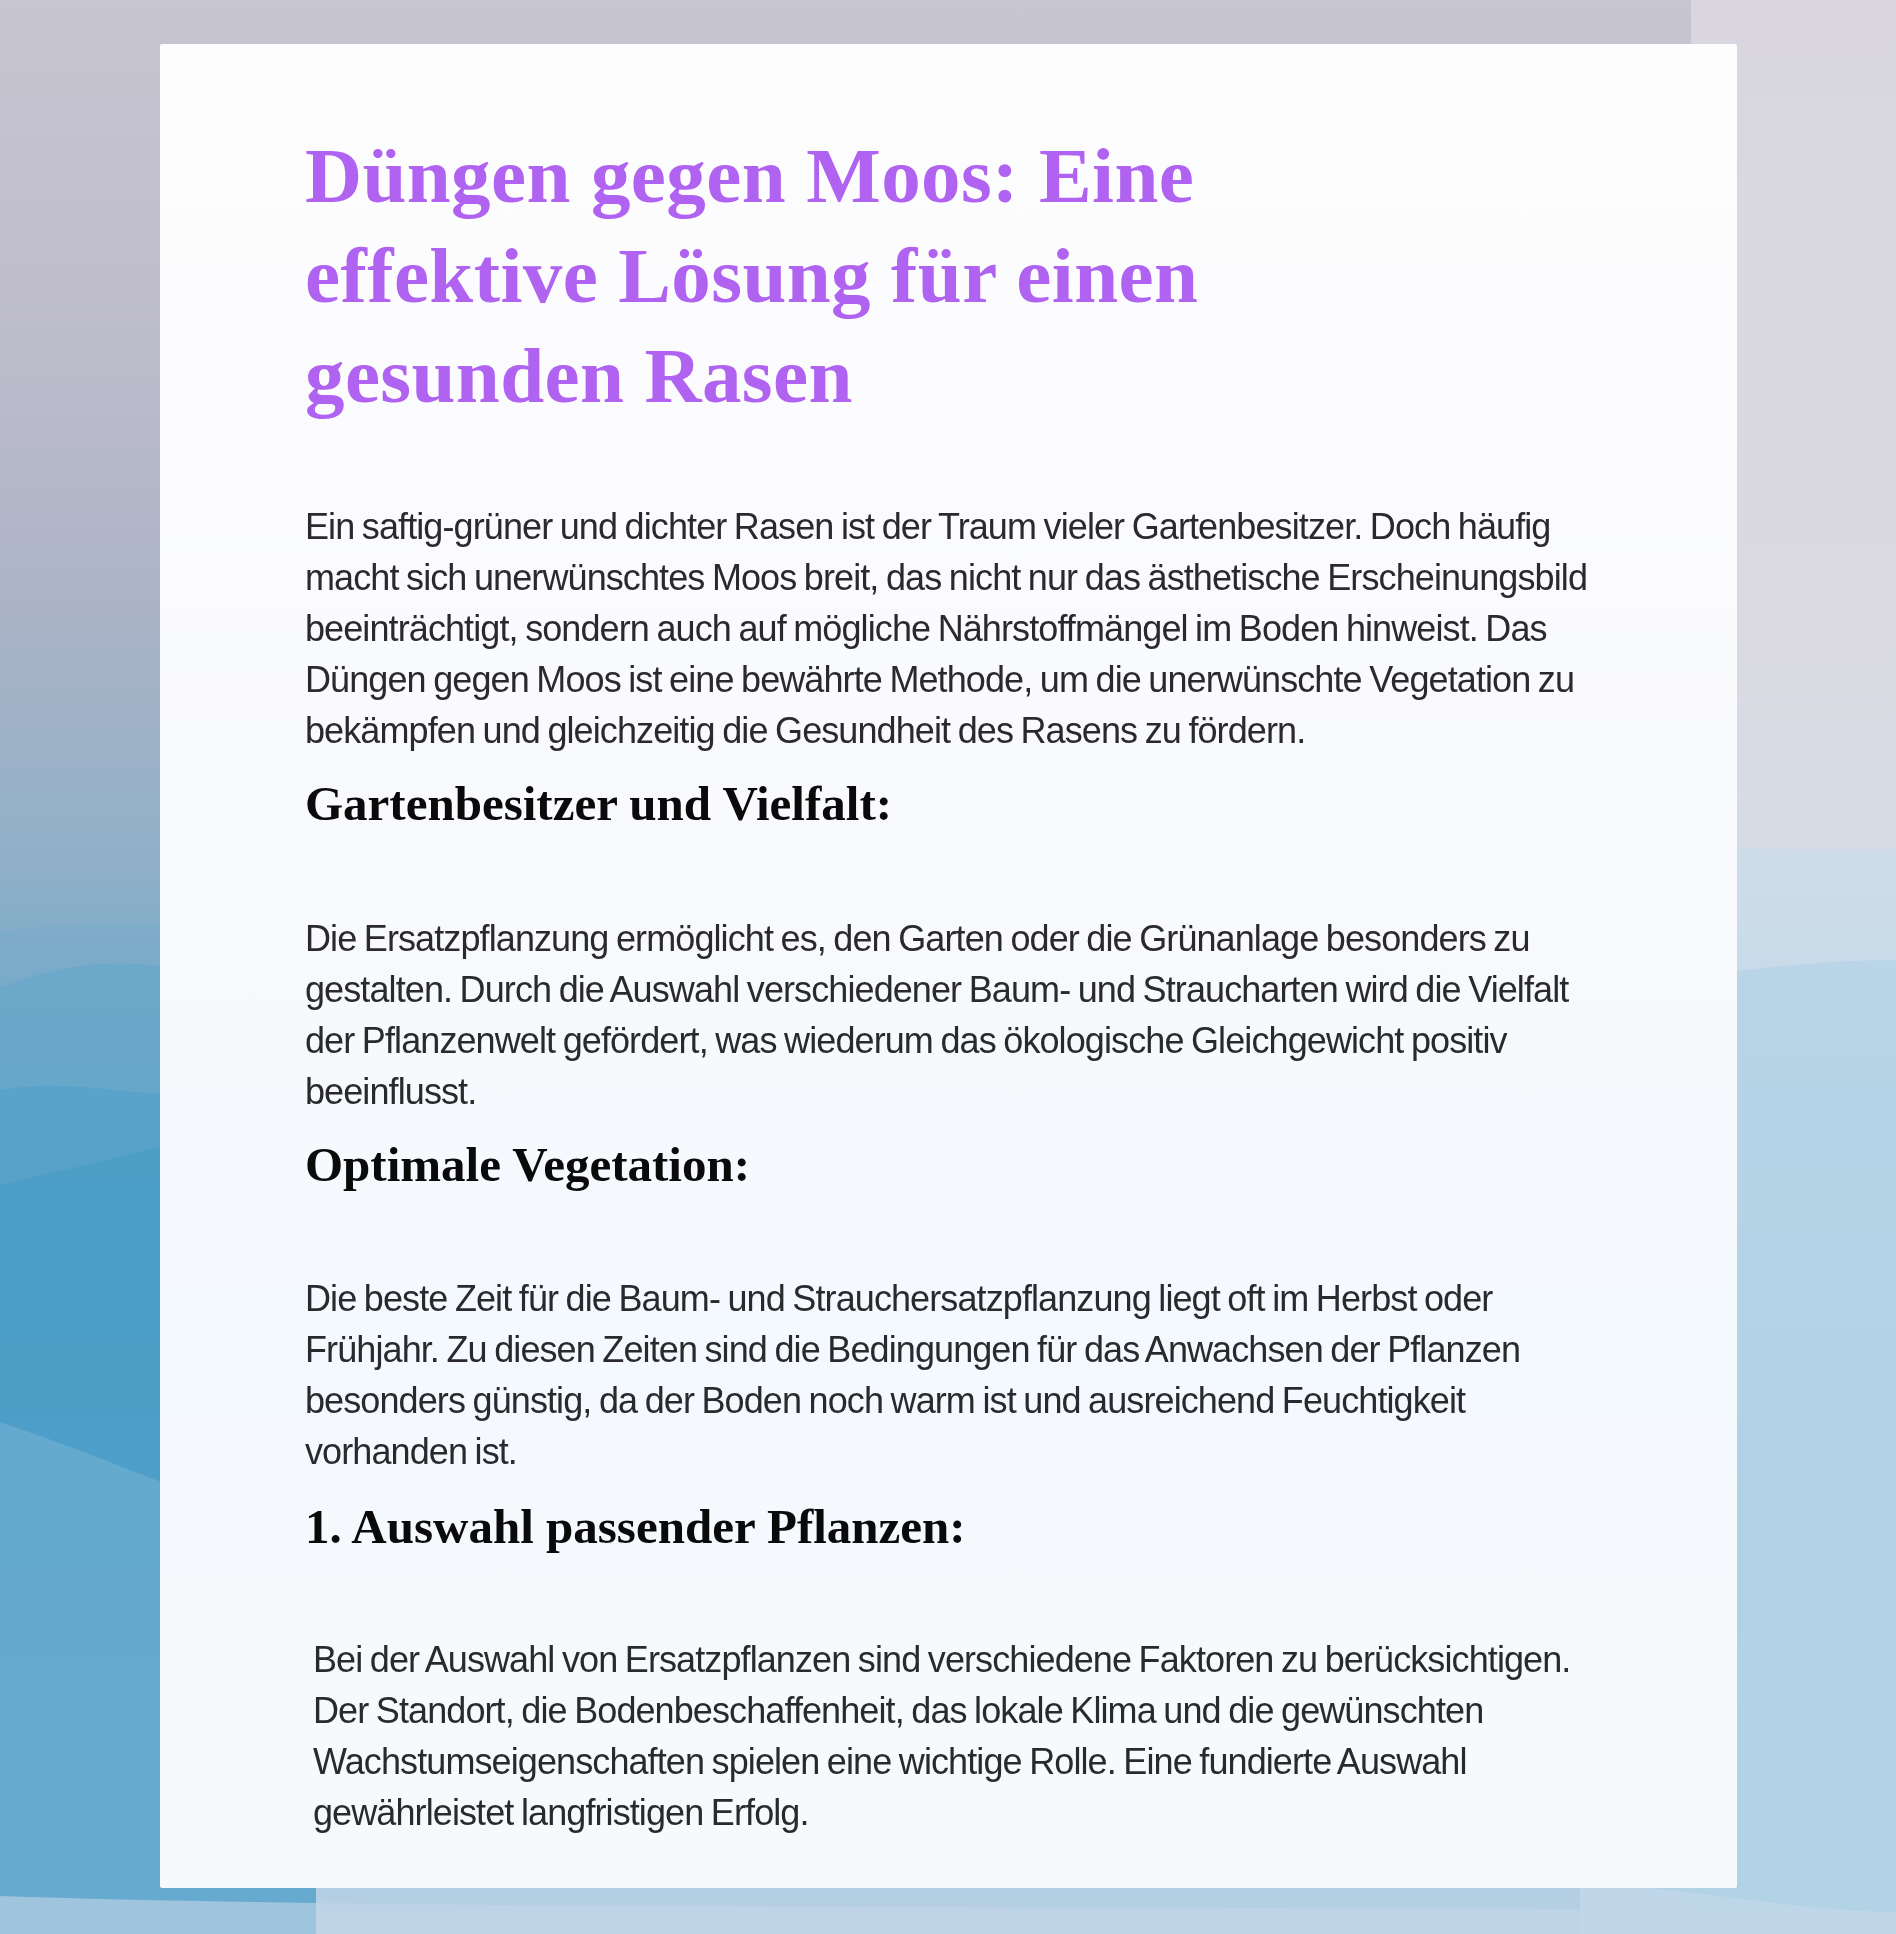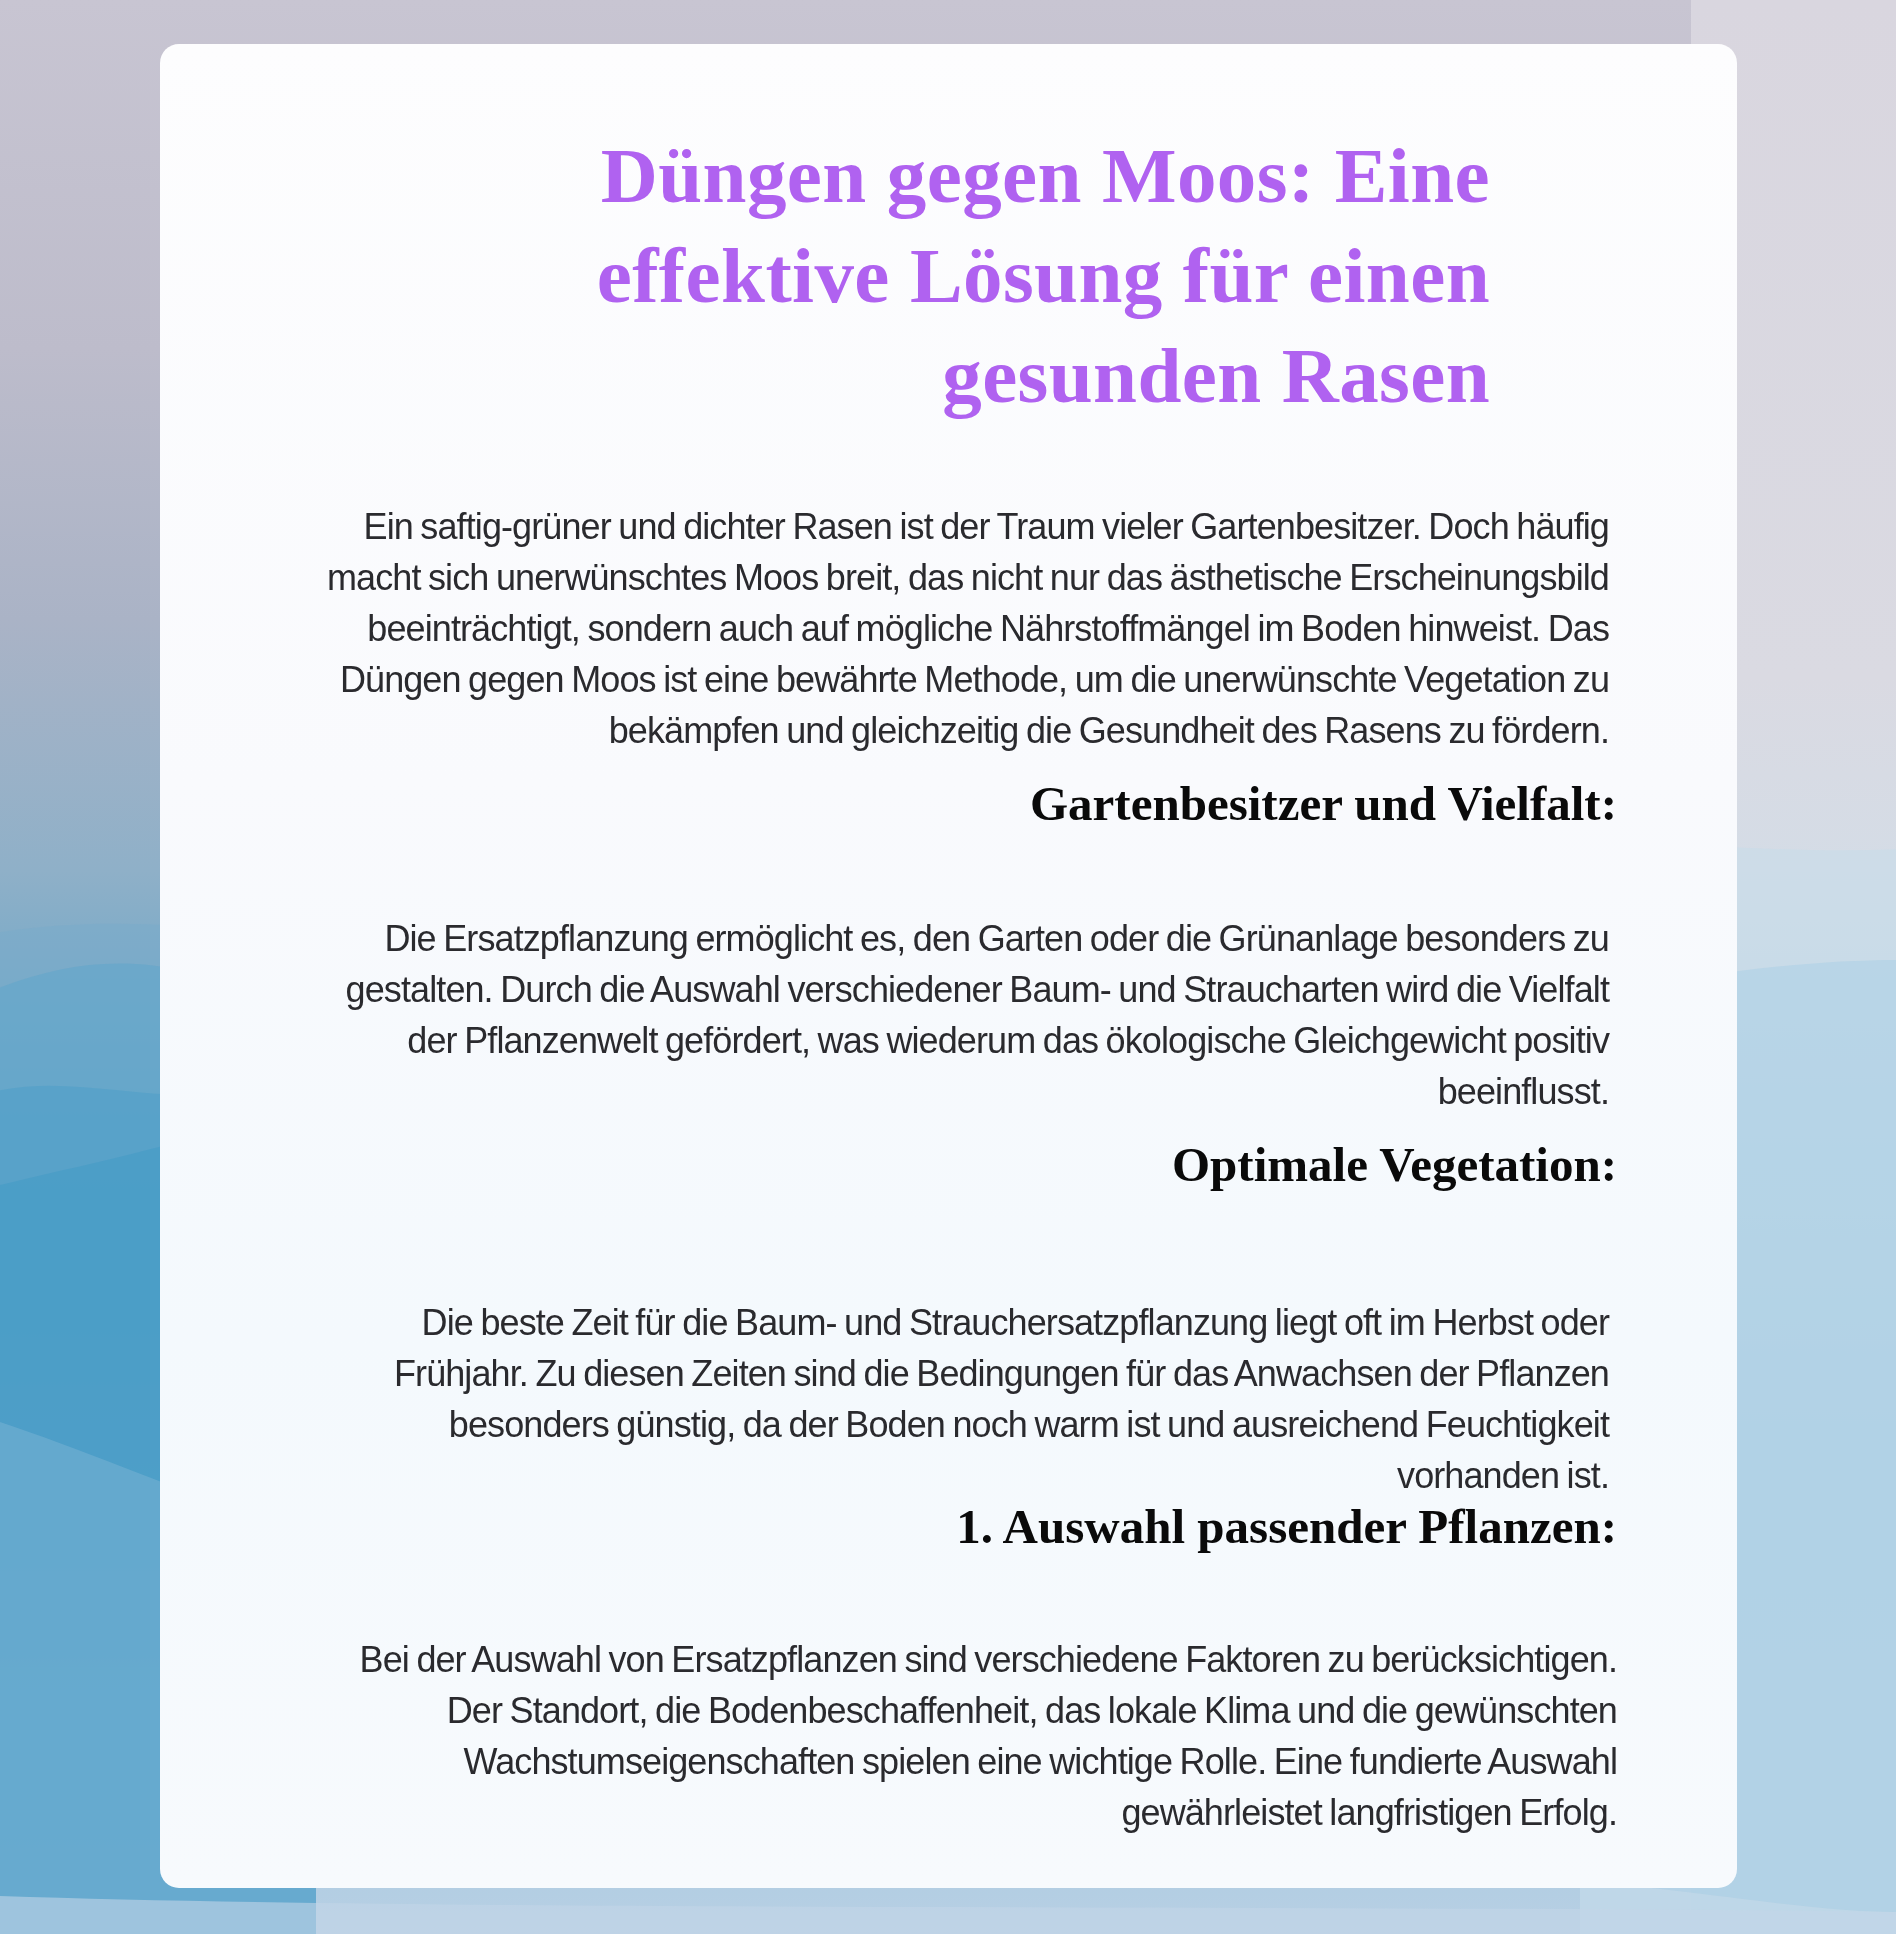--- a/index.html
+++ b/index.html
@@ -9,22 +9,21 @@
     background: linear-gradient(180deg, #c8c5d2 0%, #bdbccb 18%, #aab3c6 32%, #8fb0c8 45%, #5da3c8 58%, #4d9fc8 66%, #79b2d3 80%, #a8c9e0 92%, #b8d0e4 100%);
   }
   .bg-right {
     position:absolute; right:0; top:0; width:205px; height:1934px;
     background: linear-gradient(180deg, #d9d6df 0%, #dadae2 35%, #d4dce6 45%, #bcd6e6 60%, #a7cbe2 75%, #aecde2 100%);
   }
   .mountains { position:absolute; left:0; top:0; width:1896px; height:1934px; }
   .card {
     position:absolute; left:160px; top:44px; width:1577px; height:1844px;
     background: linear-gradient(180deg, #fdfdfe 0%, #f9fafd 40%, #f4f9fd 70%, #f7fafd 100%);
-    border-radius:19px;
-    text-align:right;
+    border-radius:2px;
   }
   .content { position:absolute; left:145px; top:0; width:1312px; }
   h1 {
     margin:0; position:absolute; top:82px; left:0; width:1185px;
     font-family:"Liberation Serif", "DejaVu Serif", serif; font-weight:700;
     font-size:79px; line-height:100px; color:#b062f0; letter-spacing:0.4px;
   }
   h2 {
     margin:0; position:absolute; left:0; width:1312px;
     font-family:"Liberation Serif", "DejaVu Serif", serif; font-weight:700;
@@ -54,19 +53,19 @@
 <main class="card">
   <div class="content">
     <h1>Düngen gegen Moos: Eine effektive Lösung für einen gesunden Rasen</h1>
 
     <p style="top:457px;">Ein saftig-grüner und dichter Rasen ist der Traum vieler Gartenbesitzer. Doch häufig macht sich unerwünschtes Moos breit, das nicht nur das ästhetische Erscheinungsbild beeinträchtigt, sondern auch auf mögliche Nährstoffmängel im Boden hinweist. Das Düngen gegen Moos ist eine bewährte Methode, um die unerwünschte Vegetation zu bekämpfen und gleichzeitig die Gesundheit des Rasens zu fördern.</p>
 
     <h2 style="top:728px;">Gartenbesitzer und Vielfalt:</h2>
     <p style="top:869px;">Die Ersatzpflanzung ermöglicht es, den Garten oder die Grünanlage besonders zu gestalten. Durch die Auswahl verschiedener Baum- und Straucharten wird die Vielfalt der Pflanzenwelt gefördert, was wiederum das ökologische Gleichgewicht positiv beeinflusst.</p>
 
     <h2 style="top:1089px;">Optimale Vegetation:</h2>
-    <p style="top:1229px;margin-top:24px;">Die beste Zeit für die Baum- und Strauchersatzpflanzung liegt oft im Herbst oder Frühjahr. Zu diesen Zeiten sind die Bedingungen für das Anwachsen der Pflanzen besonders günstig, da der Boden noch warm ist und ausreichend Feuchtigkeit vorhanden ist.</p>
+    <p style="top:1229px;">Die beste Zeit für die Baum- und Strauchersatzpflanzung liegt oft im Herbst oder Frühjahr. Zu diesen Zeiten sind die Bedingungen für das Anwachsen der Pflanzen besonders günstig, da der Boden noch warm ist und ausreichend Feuchtigkeit vorhanden ist.</p>
 
     <h2 style="top:1451px;">1. Auswahl passender Pflanzen:</h2>
     <p style="top:1590px;margin-left:8px;">Bei der Auswahl von Ersatzpflanzen sind verschiedene Faktoren zu berücksichtigen. Der Standort, die Bodenbeschaffenheit, das lokale Klima und die gewünschten Wachstumseigenschaften spielen eine wichtige Rolle. Eine fundierte Auswahl gewährleistet langfristigen Erfolg.</p>
   </div>
 </main>
 
 
 </body></html>

